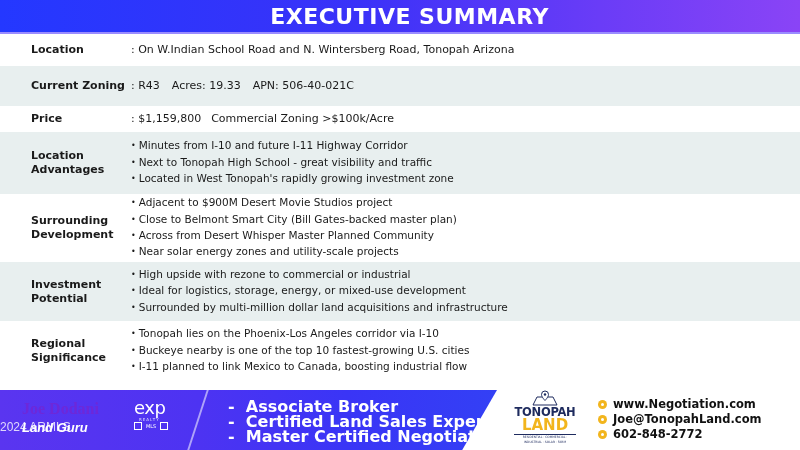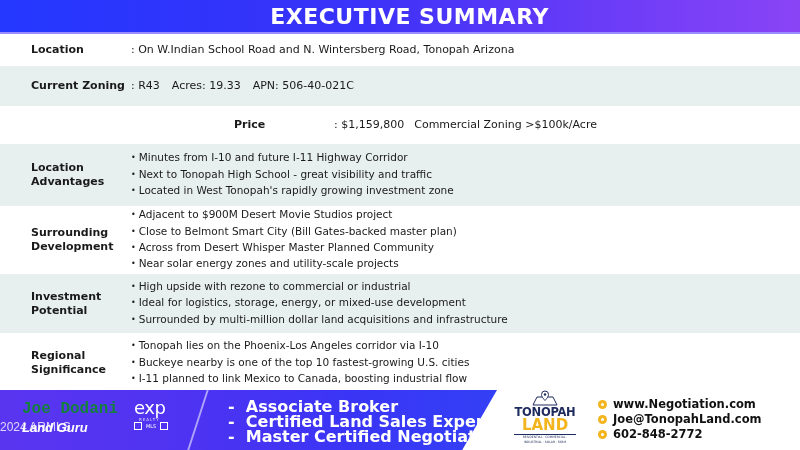--- a/index.html
+++ b/index.html
@@ -26,39 +26,39 @@
     font-family: "DejaVu Sans", sans-serif;
   }
   .row .value { font-size: 11px; line-height: 14px; font-family: "DejaVu Sans", sans-serif; }
   .row .value.inline { display: flex; gap: 0; white-space: nowrap; }
   .row ul { list-style: none; }
   .row li { font-size: 10.5px; line-height: 14.4px; white-space: nowrap; }
   .row li::before { content: "\2022"; font-size: 8px; margin-right: 3px; position: relative; top: -1px; }
 
   .r-location { height: 32px; }
   .r-zoning { height: 40px; }
-  .r-price { height: 38px; justify-content: center; }
+  .r-price { height: 26px; }
   .r-locadv { height: 62px; }
   .r-surround { height: 68px; }
   .r-invest { height: 59px; }
   .r-regional { height: 60px; }
 
   .footer { position: absolute; left: 0; top: 387px; width: 800px; height: 63px; background: #ffffff; }
   .footer .band {
     position: absolute; left: 0; top: 3px; width: 497px; height: 60px;
     background: linear-gradient(90deg, #5a35f0 0%, #4d33f2 40%, #3a35f6 70%, #3340f5 100%);
     clip-path: polygon(0 0, 100% 0, 93% 100%, 0 100%);
   }
   .footer .divider {
     position: absolute; left: 197px; top: 3px; width: 2px; height: 60px;
     background: rgba(255,255,255,0.55); transform: skewX(-18deg);
   }
   .agent-name {
-    position: absolute; left: 22px; top: 13px; color: #15803d; font-size: 16px; font-weight: bold;
-    font-family: Liberation Mono, monospace; white-space: nowrap;
+    position: absolute; left: 22px; top: 13px; color: #6d28d9; font-size: 16px; font-weight: bold;
+    font-family: Liberation Serif, serif; white-space: nowrap;
   }
   .agent-tag {
     position: absolute; left: 0; top: 33px; color: #fff; font-size: 13px; font-style: italic;
     font-family: Liberation Sans, sans-serif; white-space: nowrap;
   }
   .agent-tag .overlay { position: absolute; left: 0; top: 0; font-style: normal; font-size: 12px; opacity: 0.8; }
   .agent-tag .guru { padding-left: 22px; font-weight: bold; }
   .exp-logo {
     position: absolute; left: 134px; top: 10px; color: #fff; font-size: 18px;
     font-family: "DejaVu Sans", sans-serif; letter-spacing: -0.5px;

